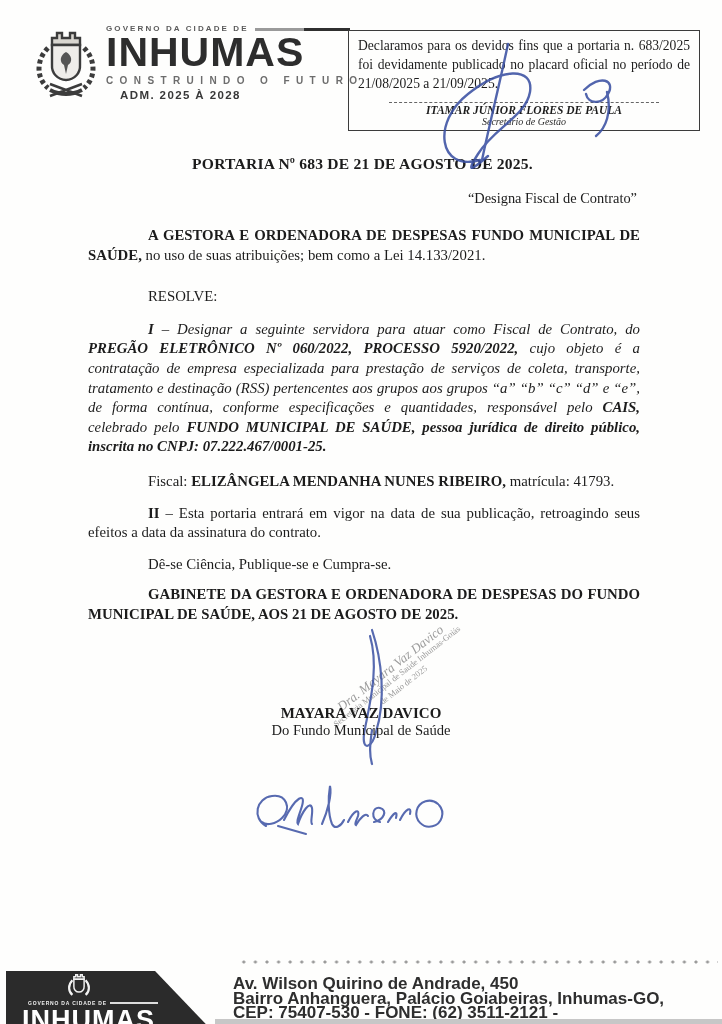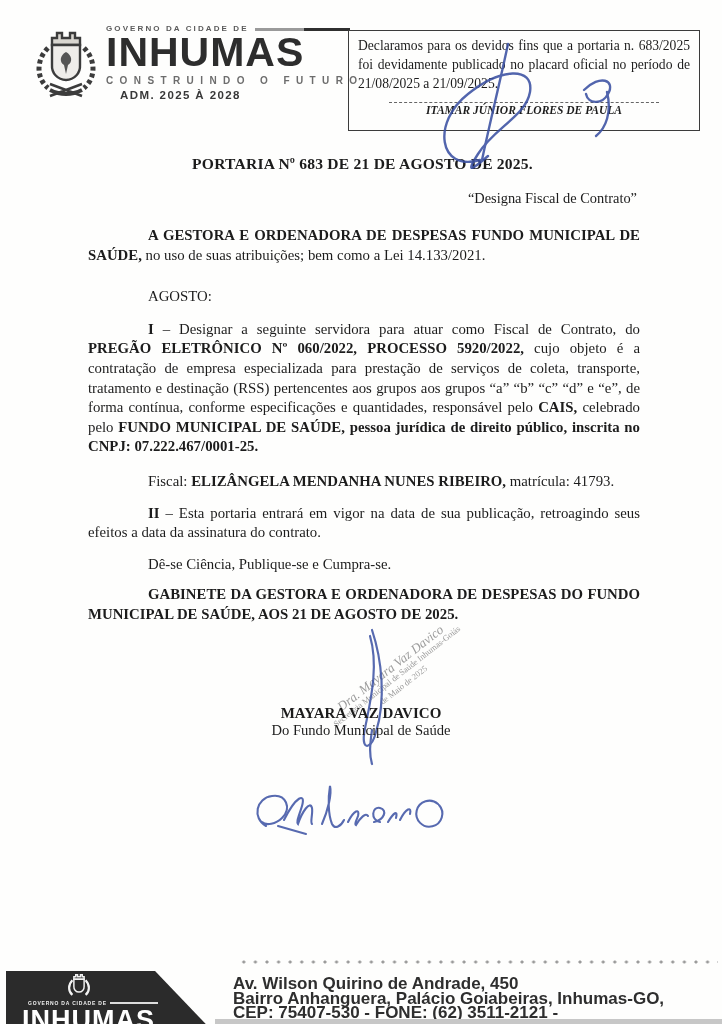--- a/index.html
+++ b/index.html
@@ -27,21 +27,21 @@
   .decl-name{font-weight:bold;font-style:italic;font-size:11.5px;line-height:12px;}
   .decl-role{font-style:italic;font-size:10px;line-height:11px;color:#2a2a2a;}
   .sigA{position:absolute;left:388px;top:40px;z-index:3;}
   
   .title{position:absolute;left:85px;top:155px;width:555px;text-align:center;font-weight:bold;
          font-size:15.6px;letter-spacing:.2px;}
   .subtitle{position:absolute;left:85px;top:190px;width:552px;text-align:right;font-size:14.4px;}
   .content{position:absolute;left:88px;top:226px;width:552px;font-size:14.8px;line-height:19.6px;}
   .content p{margin:0;text-align:justify;text-indent:60px;}
   .p-resolve{margin-top:22px !important;text-align:left !important;}
-  .p-item1{margin-top:13px !important;}
+  .p-item1{margin-top:13px !important;font-style:italic;}
   .p-fiscal{margin-top:15px !important;}
   .p-item2{margin-top:12px !important;}
   .p-closing{margin-top:12px !important;text-align:left !important;}
   .p-gabinete{margin-top:11px !important;font-weight:bold;}
   
   .stamp{position:absolute;left:272px;top:660px;width:250px;text-align:center;color:#9c9c9c;
          transform:rotate(-38deg);z-index:1;line-height:11px;}
   .stamp-l1{font-size:13px;font-style:italic;}
   .stamp-l2{font-size:8.5px;}
   .stamp-l3{font-size:8.5px;}
@@ -101,37 +101,38 @@
       <div class="tagline">CONSTRUINDO  O  FUTURO</div>
       <div class="adm">ADM. 2025 À 2028</div>
     </div>
   </div>
 
   <div class="decl-box">
     <span>Declaramos para os devidos fins que a portaria n. 683/2025 foi devidamente publicado no placard oficial no período de 21/08/2025 a 21/09/2025.</span>
     <div class="decl-sign">
       <div class="decl-line"></div>
       <div class="decl-name">ITAMAR JÚNIOR FLORES DE PAULA</div>
+      <div class="decl-role">Secretário de Gestão</div>
     </div>
   </div>
   <svg class="sigA" width="266" height="132" viewBox="0 0 266 132">
     <g fill="none" stroke="#3b51a3" stroke-width="2.4" stroke-linecap="round" opacity=".88">
       <path d="M 92 120 C 50 132 44 82 80 54 C 112 28 146 26 142 52 C 138 76 106 88 90 114 C 76 136 86 128 100 116"></path>
       <path d="M 120 4 C 112 42 102 82 94 120"></path>
       <path d="M 196 50 C 212 34 228 40 220 54 C 214 65 200 64 198 54"></path>
       <path d="M 219 52 C 224 72 218 88 208 96"></path>
     </g>
   </svg>
 
   <div class="title">PORTARIA Nº 683 DE 21 DE AGOSTO DE 2025.</div>
   <div class="subtitle">“Designa Fiscal de Contrato”</div>
 
   <div class="content">
     <p class="p-preamble"><b>A GESTORA E ORDENADORA DE DESPESAS FUNDO MUNICIPAL DE SAÚDE,</b><span> no uso de suas atribuições; bem como a Lei 14.133/2021.</span></p>
-    <p class="p-resolve">AGOSTO:</p>
+    <p class="p-resolve">RESOLVE:</p>
     <p class="p-item1"><b>I</b><span> – Designar a seguinte servidora para atuar como Fiscal de Contrato, do </span><b>PREGÃO ELETRÔNICO Nº 060/2022, PROCESSO 5920/2022,</b><span> cujo objeto é a contratação de empresa especializada para prestação de serviços de coleta, transporte, tratamento e destinação (RSS) pertencentes aos grupos aos grupos “a” “b” “c” “d” e “e”, de forma contínua, conforme especificações e quantidades, responsável pelo </span><b>CAIS,</b><span> celebrado pelo </span><b>FUNDO MUNICIPAL DE SAÚDE, pessoa jurídica de direito público, inscrita no CNPJ: 07.222.467/0001-25.</b></p>
     <p class="p-fiscal"><span>Fiscal: </span><b>ELIZÂNGELA MENDANHA NUNES RIBEIRO,</b><span> matrícula: 41793.</span></p>
     <p class="p-item2"><b>II</b><span> – Esta portaria entrará em vigor na data de sua publicação, retroagindo seus efeitos a data da assinatura do contrato.</span></p>
     <p class="p-closing">Dê-se Ciência, Publique-se e Cumpra-se.</p>
     <p class="p-gabinete">GABINETE DA GESTORA E ORDENADORA DE DESPESAS DO FUNDO MUNICIPAL DE SAÚDE, AOS 21 DE AGOSTO DE 2025.</p>
   </div>
 
   <div class="stamp">
     <div class="stamp-l1">Dra. Mayara Vaz Davico</div>
     <div class="stamp-l2">Secretária Municipal de Saúde Inhumas-Goiás</div>

